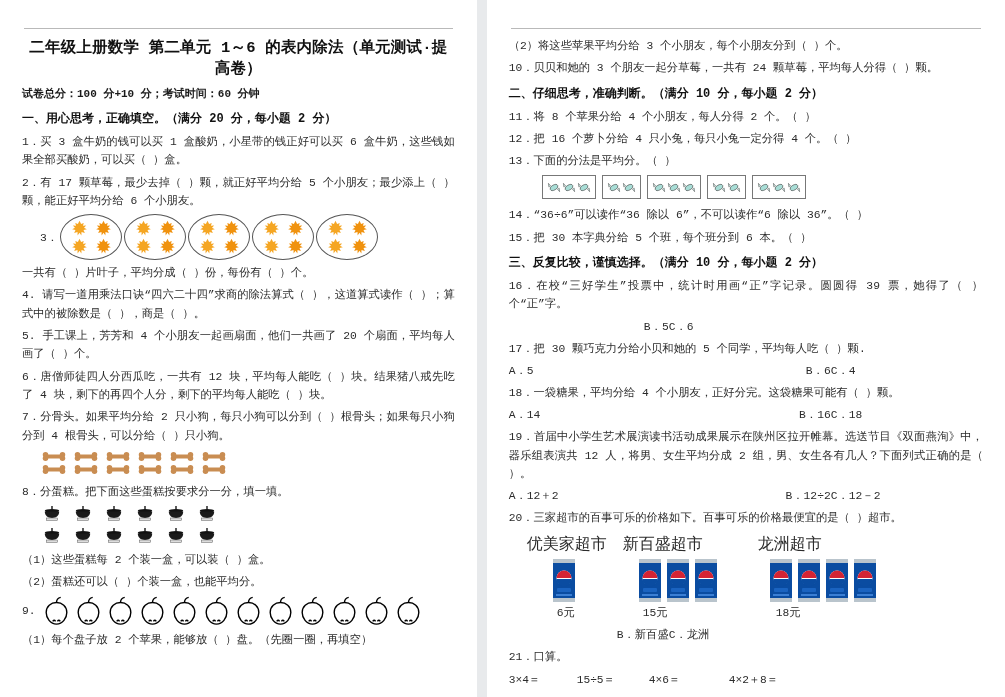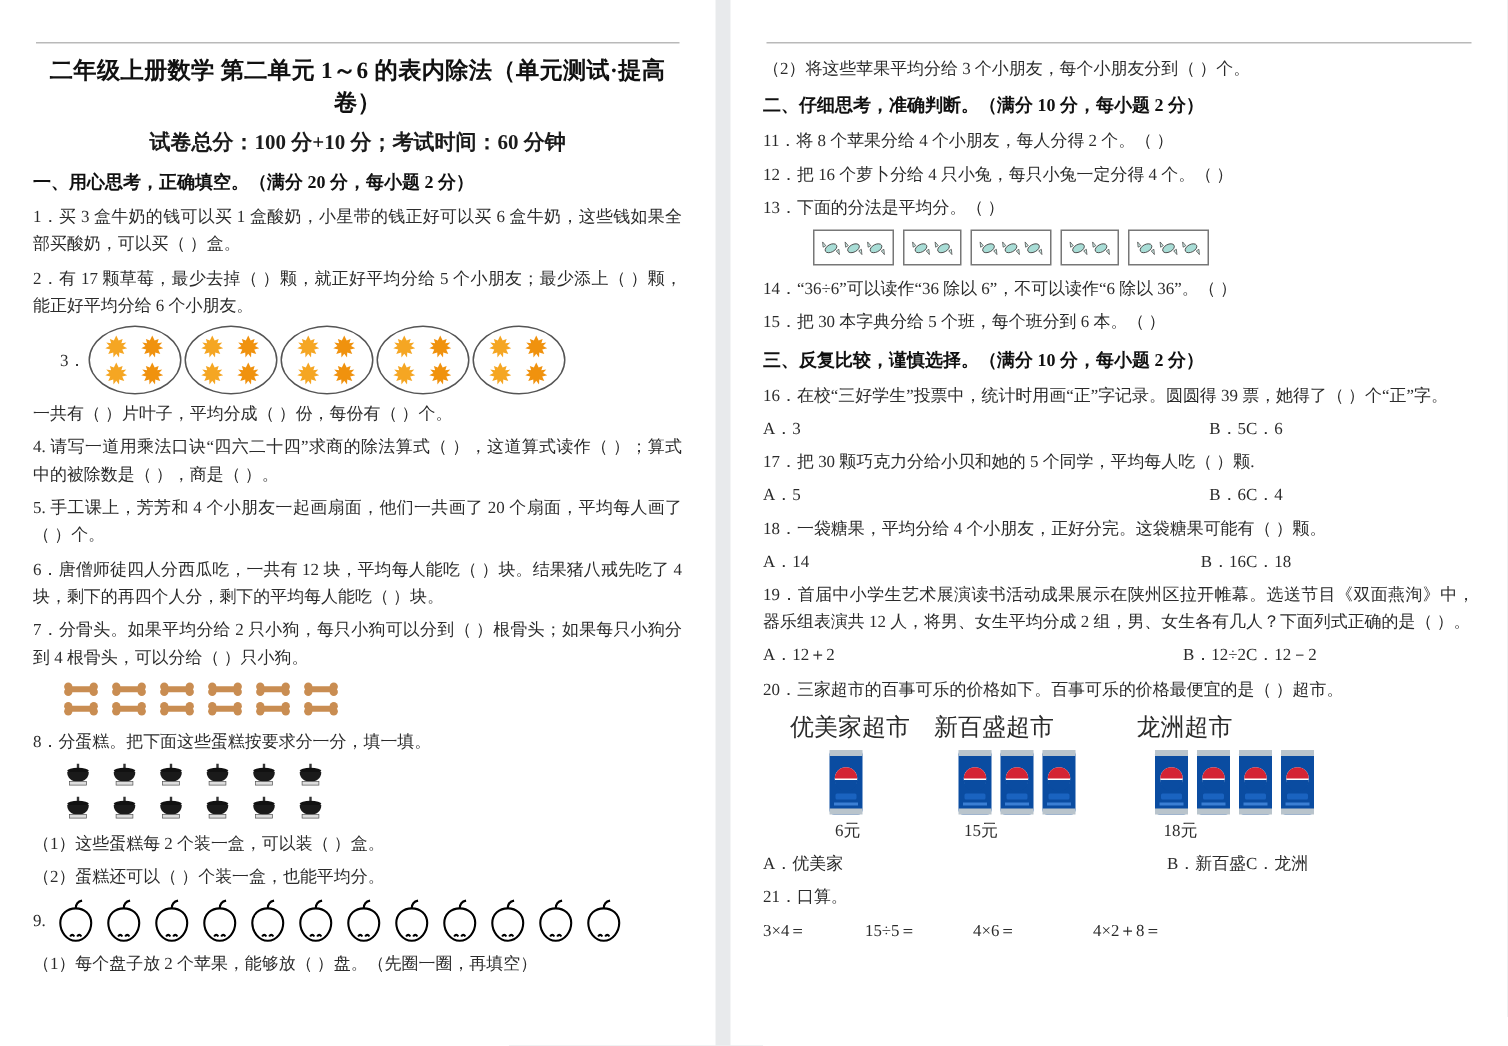--- a/index.html
+++ b/index.html
@@ -21,38 +21,38 @@
     background: #ffffff;
     height: 697px;
     position: relative;
     overflow: hidden;
   }
   .page-left  { width: 493px; }
   .page-right { width: 536px; }
 
   .page-inner {
     padding: 28px 22px 10px 22px;
+    font-family: Liberation Mono, monospace;
   }
   .rule {
     border-top: 1px solid #b9b9b9;
     margin: 0 2px 8px 2px;
   }
 
   .doc-title {
     text-align: center;
     font-weight: bold;
     font-size: 15.5px;
     letter-spacing: .2px;
     margin: 2px 0 7px 0;
     color: #111;
   }
   .doc-sub {
-    text-align: center;
     font-weight: bold;
-    font-size: 14px;
+    font-size: 11px;
     margin: 0 0 9px 0;
     color: #1b1b1b;
   }
   .section-head {
     font-weight: bold;
     font-size: 12px;
     margin: 7px 0 6px 0;
     color: #111;
   }
   .q {
@@ -529,20 +529,21 @@
 
       <p class="q">（1）每个盘子放 2 个苹果，能够放（    ）盘。（先圈一圈，再填空）</p>
     </div>
   </div>
 
   <div class="page page-right">
     <div class="page-inner">
       <div class="rule"></div>
 
       <p class="q">（2）将这些苹果平均分给 3 个小朋友，每个小朋友分到（    ）个。</p>
+      <p class="q">10．贝贝和她的 3 个朋友一起分草莓，一共有 24 颗草莓，平均每人分得（            ）颗。</p>
 
       <div class="section-head">二、仔细思考，准确判断。（满分 10 分，每小题 2 分）</div>
       <p class="q">11．将 8 个苹果分给 4 个小朋友，每人分得 2 个。（            ）</p>
       <p class="q">12．把 16 个萝卜分给 4 只小兔，每只小兔一定分得 4 个。（        ）</p>
       <p class="q">13．下面的分法是平均分。（            ）</p>
 
       <div class="candy-row">
         <div class="candy-box">
           <svg class="candy" viewBox="0 0 20 18">
               <g>
@@ -646,21 +647,20 @@
         </div>
       </div>
 
       <p class="q">14．“36÷6”可以读作“36 除以 6”，不可以读作“6 除以 36”。（        ）</p>
       <p class="q">15．把 30 本字典分给 5 个班，每个班分到 6 本。（        ）</p>
 
       <div class="section-head">三、反复比较，谨慎选择。（满分 10 分，每小题 2 分）</div>
 
       <p class="q">16．在校“三好学生”投票中，统计时用画“正”字记录。圆圆得 39 票，她得了（    ）个“正”字。</p>
       <div class="opts">
-        <span class="opt-a">A．3</span>
         <span class="opt-b">B．5</span>
         <span class="opt-c">C．6</span>
       </div>
 
       <p class="q">17．把 30 颗巧克力分给小贝和她的 5 个同学，平均每人吃（    ）颗.</p>
       <div class="opts">
         <span class="opt-a">A．5</span>
         <span class="opt-b">B．6</span>
         <span class="opt-c">C．4</span>
       </div>
@@ -776,21 +776,20 @@
         </div>
       </div>
 
       <div class="price-row">
         <span class="p1">6元</span>
         <span class="p2">15元</span>
         <span class="p3">18元</span>
       </div>
 
       <div class="opts">
-        <span class="opt-a">A．优美家</span>
         <span class="opt-b">B．新百盛</span>
         <span class="opt-c">C．龙洲</span>
       </div>
 
       <p class="q">21．口算。</p>
 
       <div class="calc-row">
         <span class="c1">3×4＝</span>
         <span class="c2">15÷5＝</span>
         <span class="c3">4×6＝</span>

